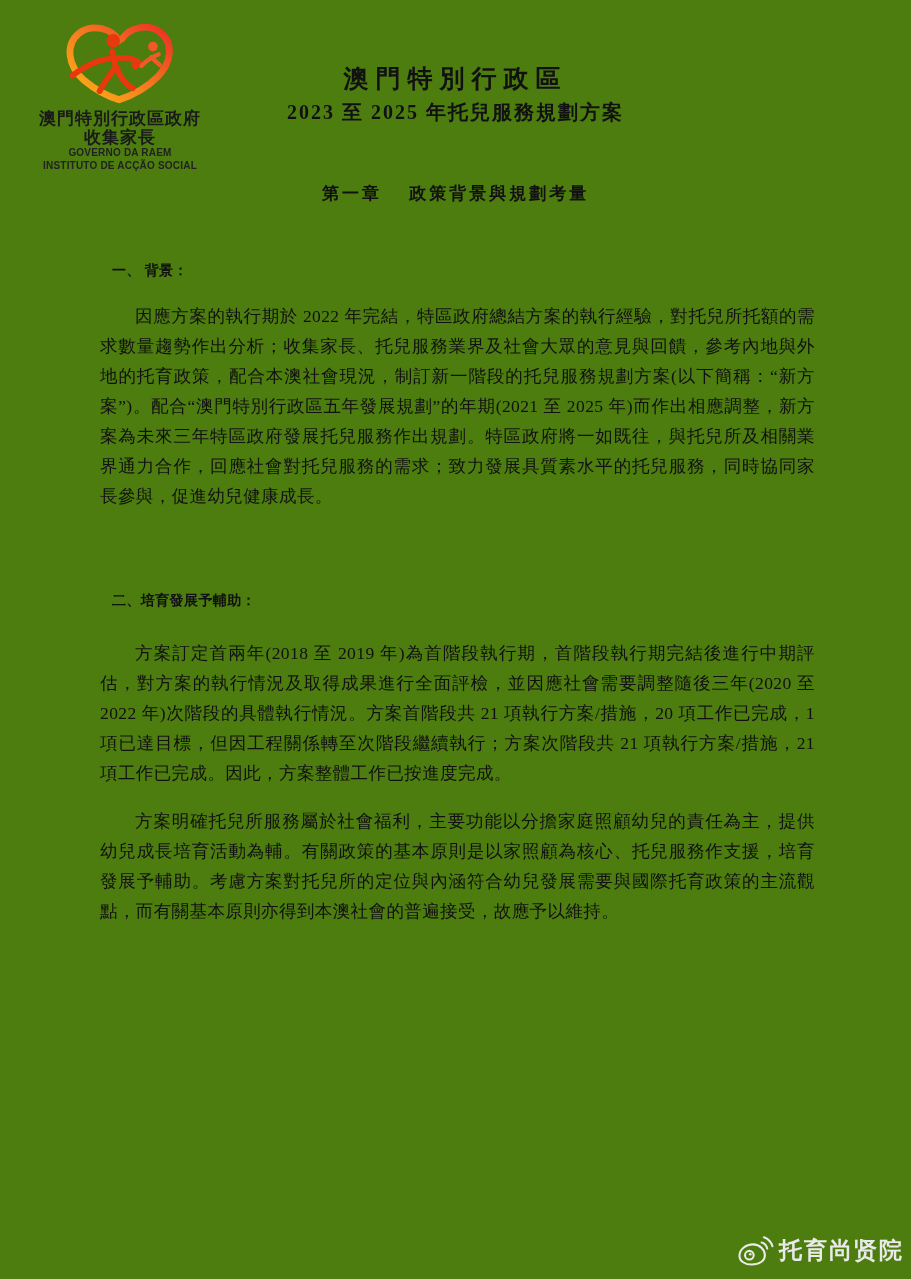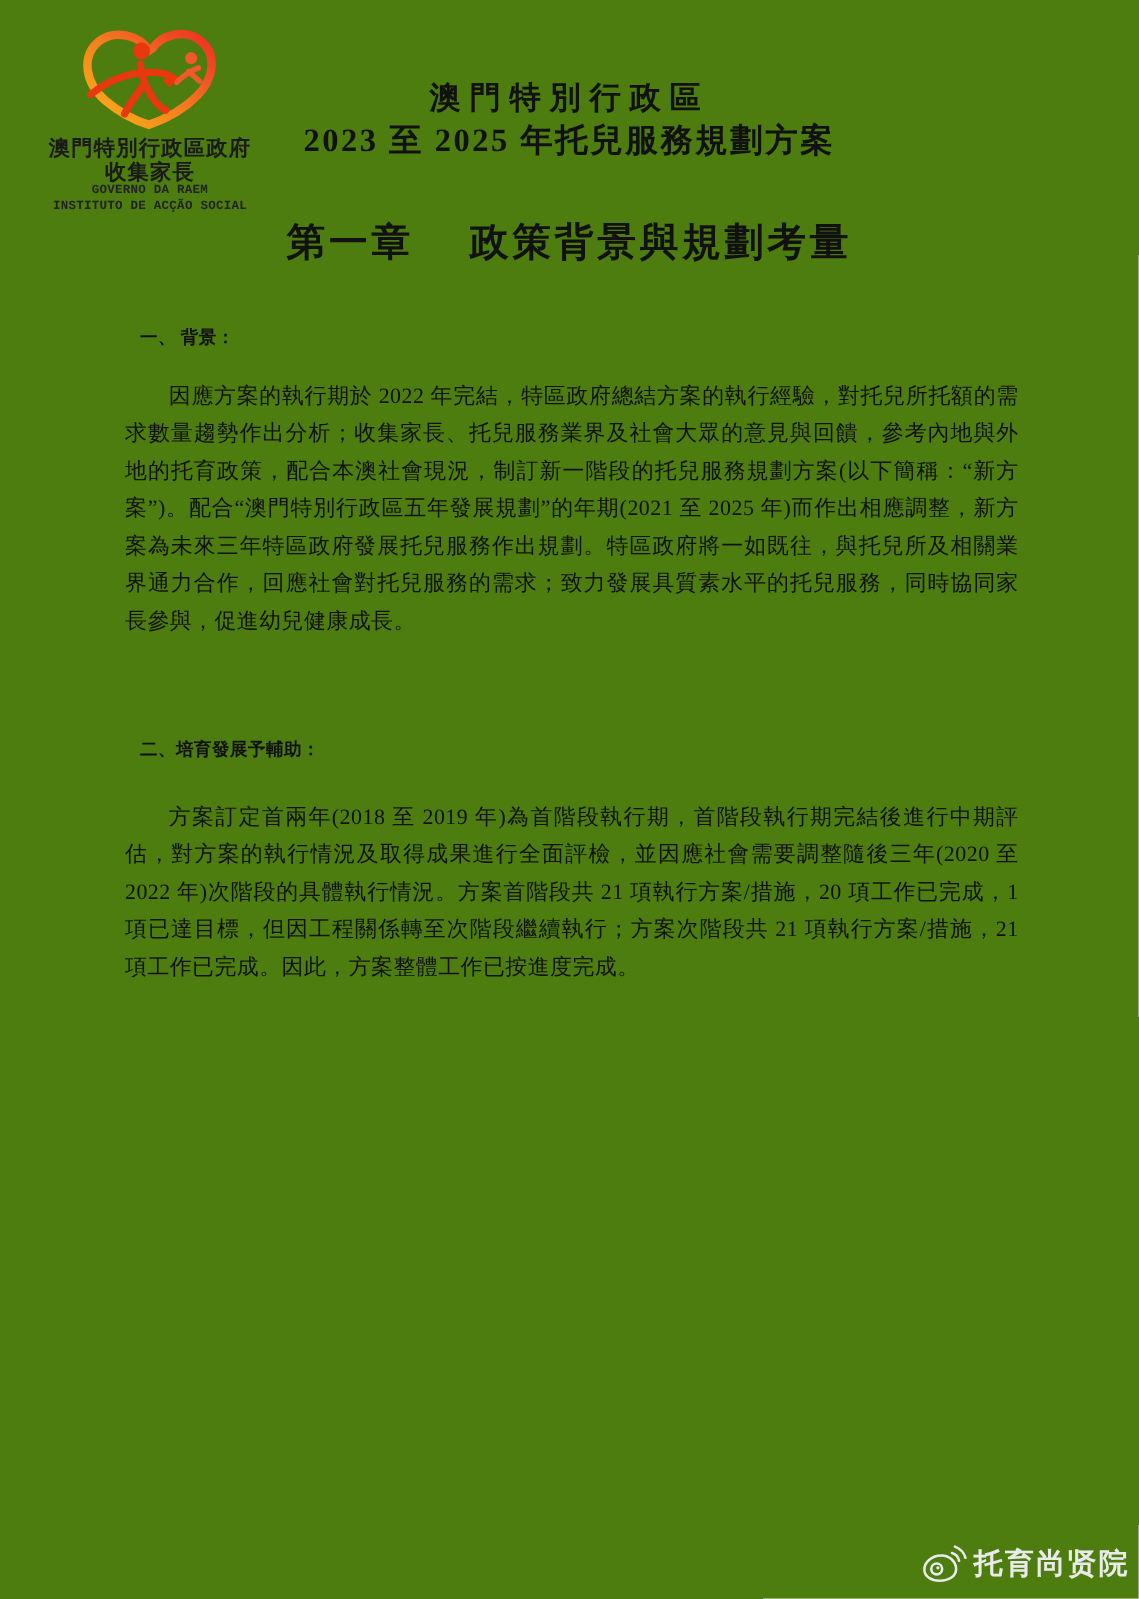--- a/index.html
+++ b/index.html
@@ -13,27 +13,27 @@
   }
 
   
   .org-block {
     position:absolute; top:20px; left:26px; width:188px;
     text-align:center;
     font-family:"Liberation Sans","DejaVu Sans",sans-serif;
   }
   .logo-svg { width:122px; height:86px; display:block; margin:0 auto 3px auto; }
   .org-zh { font-weight:bold; font-size:17px; line-height:19px; letter-spacing:1px; color:#1a1a1a; }
-  .org-pt { font-weight:bold; font-size:10px; line-height:12.5px; letter-spacing:0.2px; color:#222;font-family:Liberation Mono, monospace; }
+  .org-pt { font-weight:bold; font-size:10px; line-height:12.5px; letter-spacing:0.2px; color:#222; }
 
   
   .title-block { padding-top:63px; text-align:center; }
   .title-line1 { font-size:25px; font-weight:bold; line-height:32px; letter-spacing:7px; }
-  .title-line2 { font-size:26px; font-weight:bold; line-height:35px; letter-spacing:2px; }
-  .chapter    { margin-top:49px; font-size:31px; font-weight:bold; line-height:30px; letter-spacing:3px; }
+  .title-line2 { font-size:20px; font-weight:bold; line-height:35px; letter-spacing:2px; }
+  .chapter    { margin-top:49px; font-size:17px; font-weight:bold; line-height:30px; letter-spacing:3px; }
 
   
   .content {
     margin:50px 96px 0 100px;
     font-size:17.5px; line-height:30px;
     text-align:justify;
     text-justify:inter-ideograph;
     letter-spacing:0.4px;
   }
   .sec-heading { margin:0 0 0 12px; font-size:14px; font-weight:bold; line-height:24px;font-family:Liberation Serif, serif; }
@@ -96,20 +96,21 @@
     <div class="chapter">第一章　 政策背景與規劃考量</div>
   </div>
 
   <main class="content">
     <h3 class="sec-heading">一、 背景：</h3>
     <p class="para p2">因應方案的執行期於 2022 年完結，特區政府總結方案的執行經驗，對托兒所托額的需求數量趨勢作出分析；收集家長、托兒服務業界及社會大眾的意見與回饋，參考內地與外地的托育政策，配合本澳社會現況，制訂新一階段的托兒服務規劃方案(以下簡稱：“新方案”)。配合“澳門特別行政區五年發展規劃”的年期(2021 至 2025 年)而作出相應調整，新方案為未來三年特區政府發展托兒服務作出規劃。特區政府將一如既往，與托兒所及相關業界通力合作，回應社會對托兒服務的需求；致力發展具質素水平的托兒服務，同時協同家長參與，促進幼兒健康成長。</p>
 
     <h3 class="sec-heading sec2">二、培育發展予輔助：</h3>
     <p class="para p3">方案訂定首兩年(2018 至 2019 年)為首階段執行期，首階段執行期完結後進行中期評估，對方案的執行情況及取得成果進行全面評檢，並因應社會需要調整隨後三年(2020 至 2022 年)次階段的具體執行情況。方案首階段共 21 項執行方案/措施，20 項工作已完成，1 項已達目標，但因工程關係轉至次階段繼續執行；方案次階段共 21 項執行方案/措施，21 項工作已完成。因此，方案整體工作已按進度完成。</p>
 
+    <p class="para p4">方案明確托兒所服務屬於社會福利，主要功能以分擔家庭照顧幼兒的責任為主，提供幼兒成長培育活動為輔。有關政策的基本原則是以家照顧為核心、托兒服務作支援，培育發展予輔助。考慮方案對托兒所的定位與內涵符合幼兒發展需要與國際托育政策的主流觀點，而有關基本原則亦得到本澳社會的普遍接受，故應予以維持。</p>
   </main>
 
   <div class="watermark">
     <svg class="wm-icon" viewBox="0 0 40 34" aria-hidden="true">
       <path d="M18,11 C10,11 3.5,16.5 3.5,23 C3.5,29 9.5,32.5 16.5,32.5 C24.5,32.5 30.5,28.5 30.5,22.5 C30.5,16.5 25,11 18,11 Z" fill="none" stroke="#eaeaea" stroke-width="2.2"></path>
       <circle cx="14" cy="22.5" r="4.6" fill="none" stroke="#eaeaea" stroke-width="2.2"></circle>
       <circle cx="15" cy="21.5" r="1.4" fill="#eaeaea"></circle>
       <path d="M27,9 A8.5,8.5 0 0 1 33,15.5" fill="none" stroke="#eaeaea" stroke-width="2.2" stroke-linecap="round"></path>
       <path d="M29.5,3.5 A14.5,14.5 0 0 1 38.5,13" fill="none" stroke="#eaeaea" stroke-width="2.2" stroke-linecap="round"></path>
     </svg>

